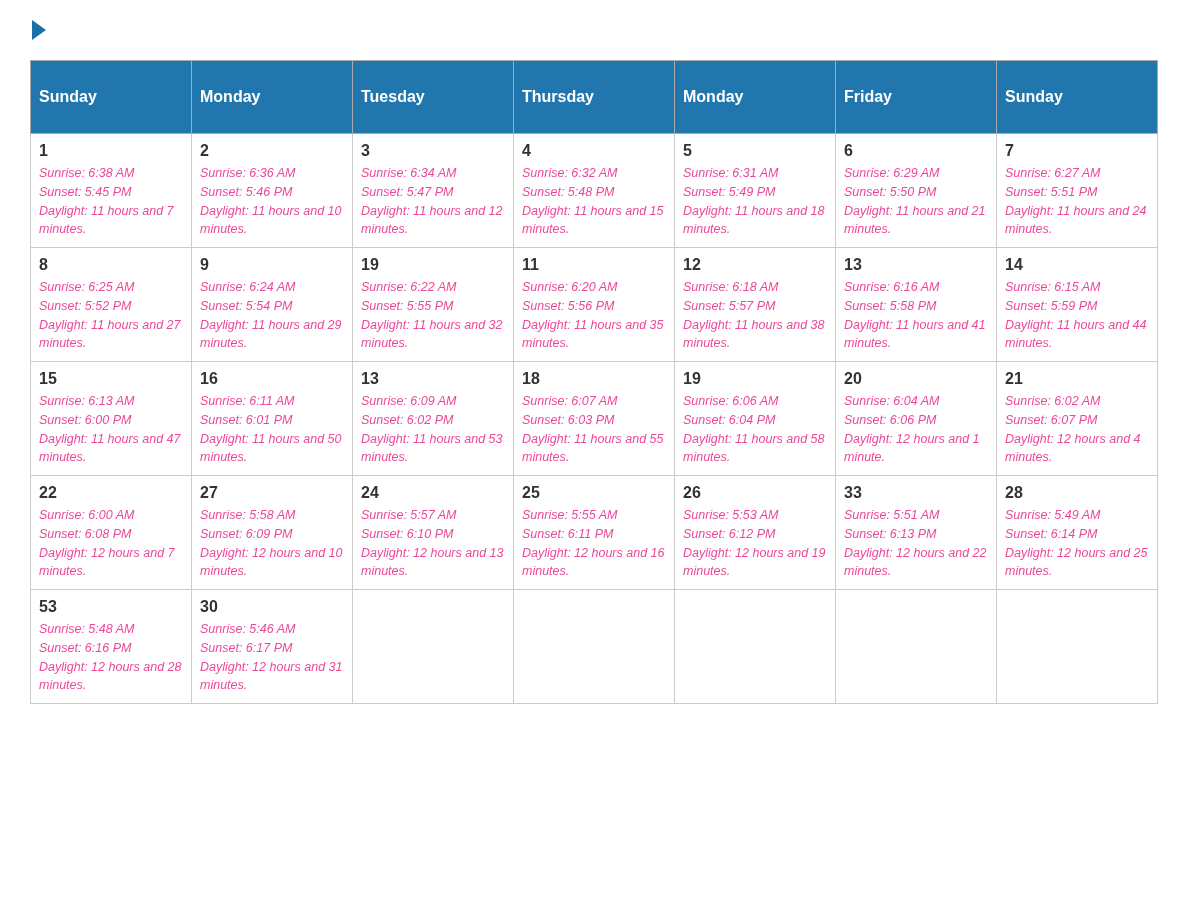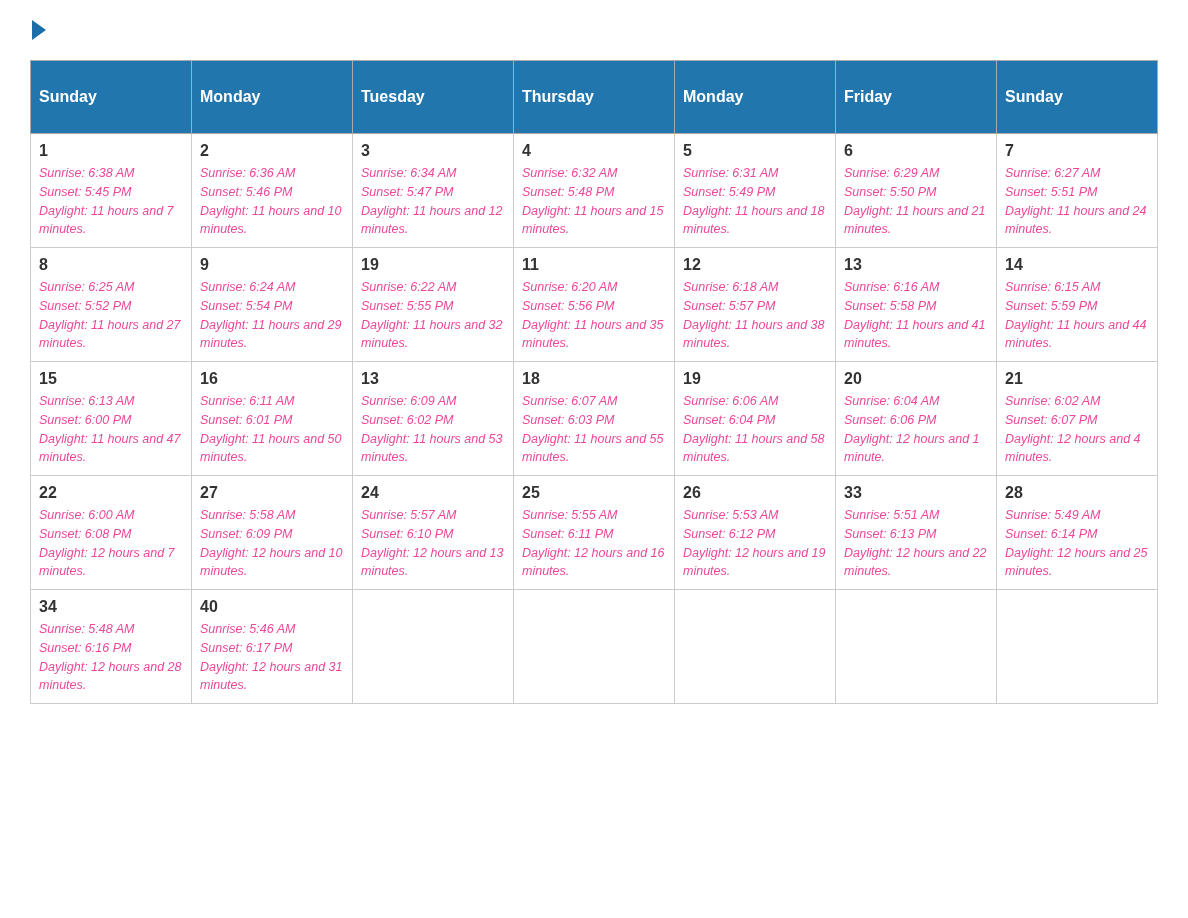--- a/index.html
+++ b/index.html
@@ -260,25 +260,25 @@
           <span class="day-number">33</span>
           <div class="day-info">Sunrise: 5:51 AM<br>Sunset: 6:13 PM<br>Daylight: 12 hours and 22 minutes.</div>
         </td>
         <td>
           <span class="day-number">28</span>
           <div class="day-info">Sunrise: 5:49 AM<br>Sunset: 6:14 PM<br>Daylight: 12 hours and 25 minutes.</div>
         </td>
       </tr>
       <tr class="row-divider">
         <td>
-          <span class="day-number">34</span>
+          <span class="day-number">53</span>
           <div class="day-info">Sunrise: 5:48 AM<br>Sunset: 6:16 PM<br>Daylight: 12 hours and 28 minutes.</div>
         </td>
         <td>
-          <span class="day-number">40</span>
+          <span class="day-number">30</span>
           <div class="day-info">Sunrise: 5:46 AM<br>Sunset: 6:17 PM<br>Daylight: 12 hours and 31 minutes.</div>
         </td>
         <td class="empty-cell"></td>
         <td class="empty-cell"></td>
         <td class="empty-cell"></td>
         <td class="empty-cell"></td>
         <td class="empty-cell"></td>
       </tr>
     </tbody>
 </table>

